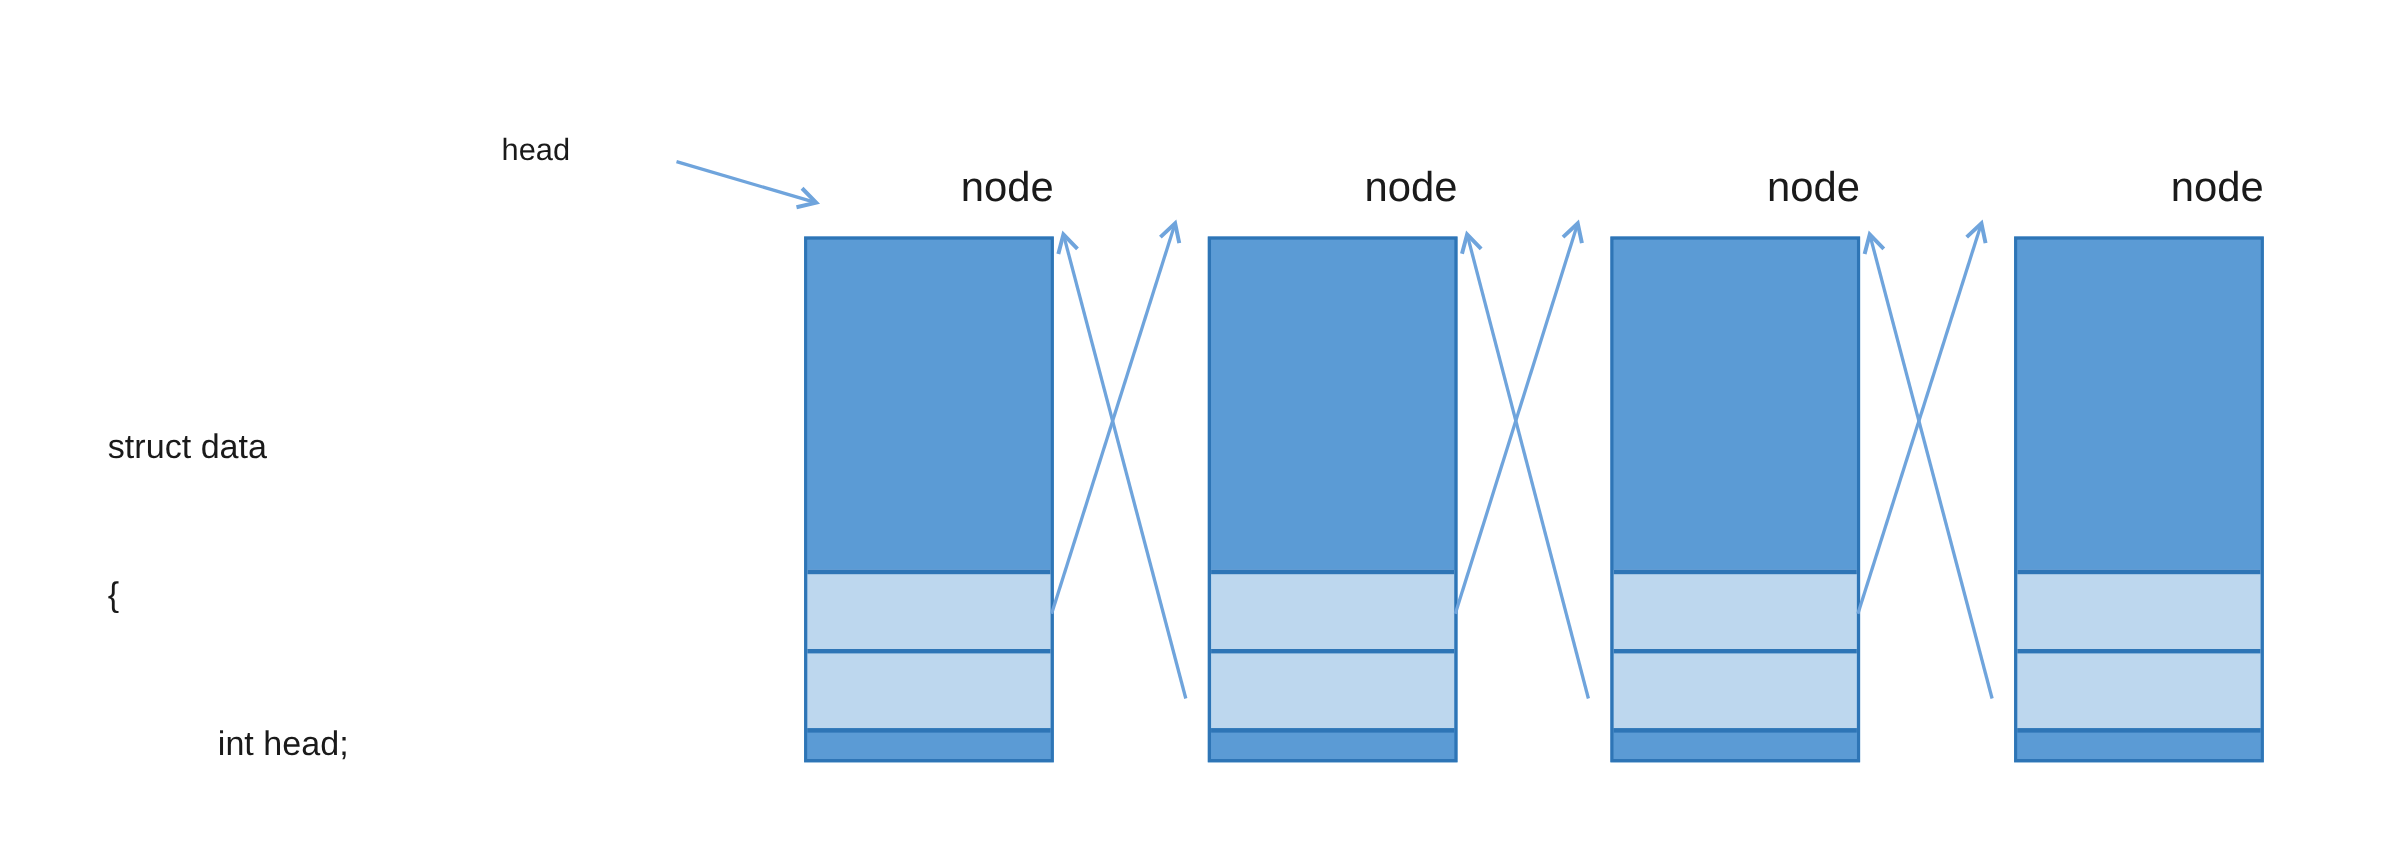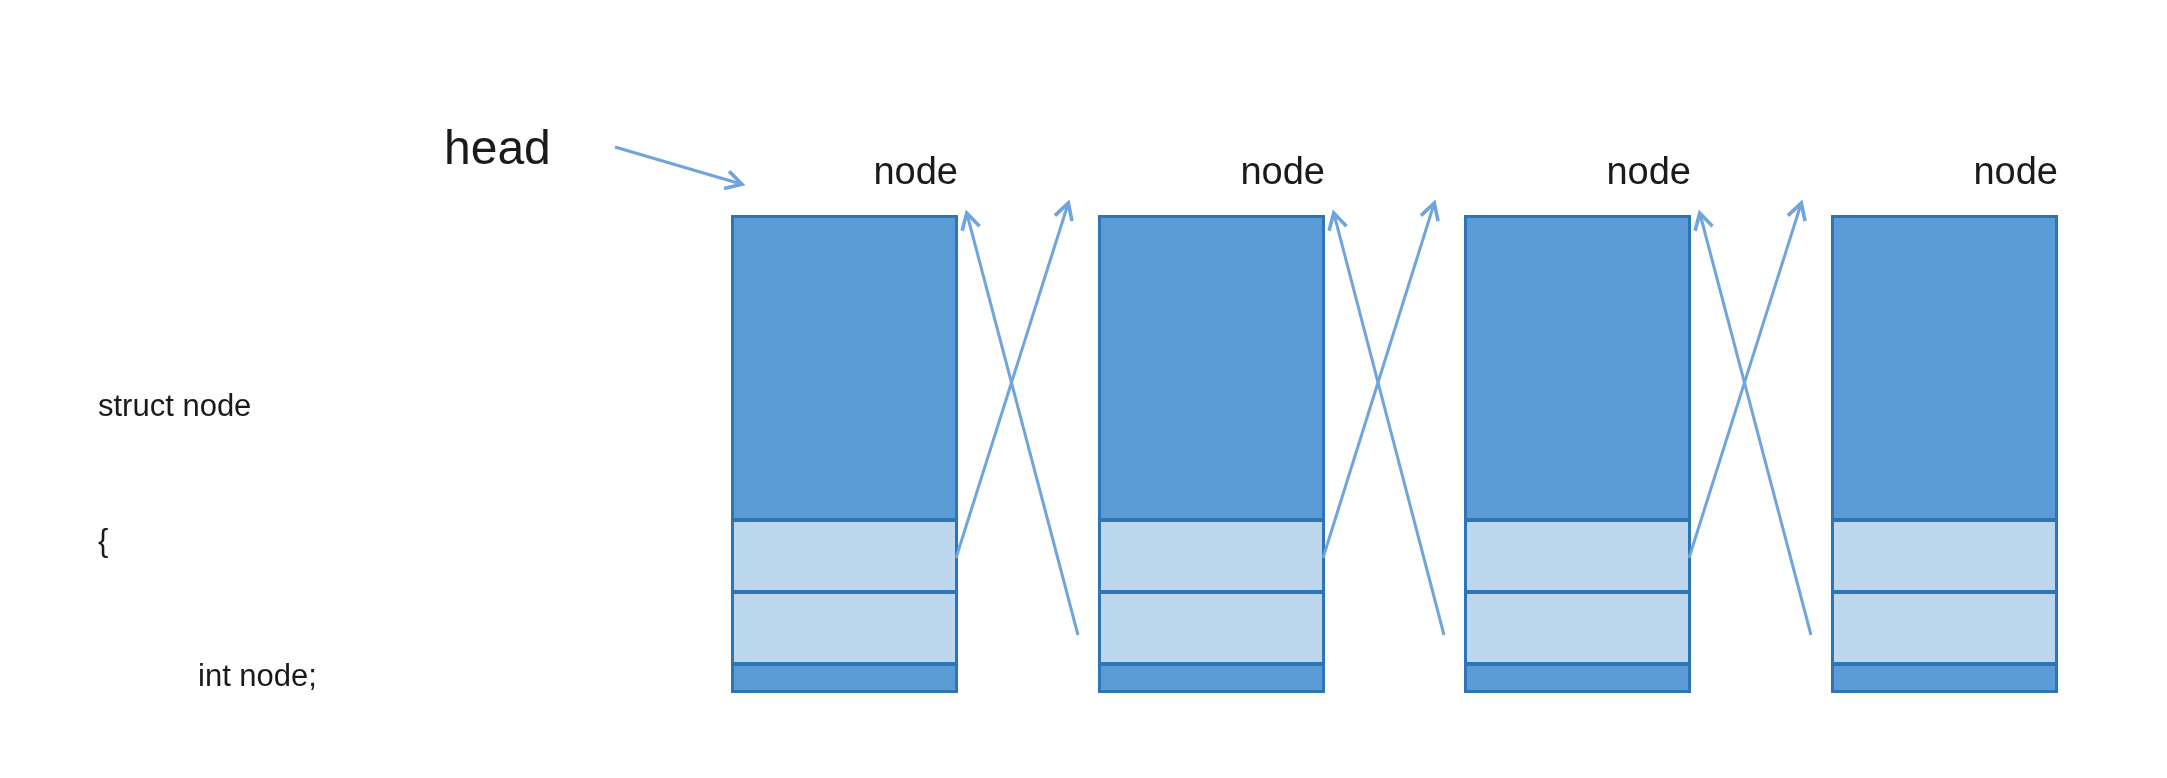--- a/index.html
+++ b/index.html
@@ -30,23 +30,23 @@
     font-size: 31px;
     line-height: 45px;
     white-space: pre;
     color: var(--text);
   }
   .code-line.indent { padding-left: 100px; }
 
   
   .head-label {
     position: absolute;
-    left: 444px;
+    left: 456px;
     top: 120px;
-    font-size: 48px;
+    font-size: 28px;
     color: var(--text);
   }
   .node-label {
     position: absolute;
     top: 150px;
     width: 227px;
     text-align: right;
     font-size: 38px;
     color: var(--text);
   }
@@ -86,23 +86,23 @@
   }
   .arrow-line { stroke: var(--arrow); stroke-width: 3; fill: none; }
   .arrow-head { stroke: var(--arrow); stroke-width: 1.8; fill: none; }
 </style>
 </head>
 <body>
 
 <div class="canvas">
 
   <div class="code-block">
-    <div class="code-line">struct node</div>
+    <div class="code-line">struct data</div>
     <div class="code-line">{</div>
-    <div class="code-line indent">int node;</div>
+    <div class="code-line indent">int head;</div>
     
     
     
   </div>
 
   <div class="head-label">head</div>
 
   <div class="node-label label-1">node</div>
   <div class="node-label label-2">node</div>
   <div class="node-label label-3">node</div>

